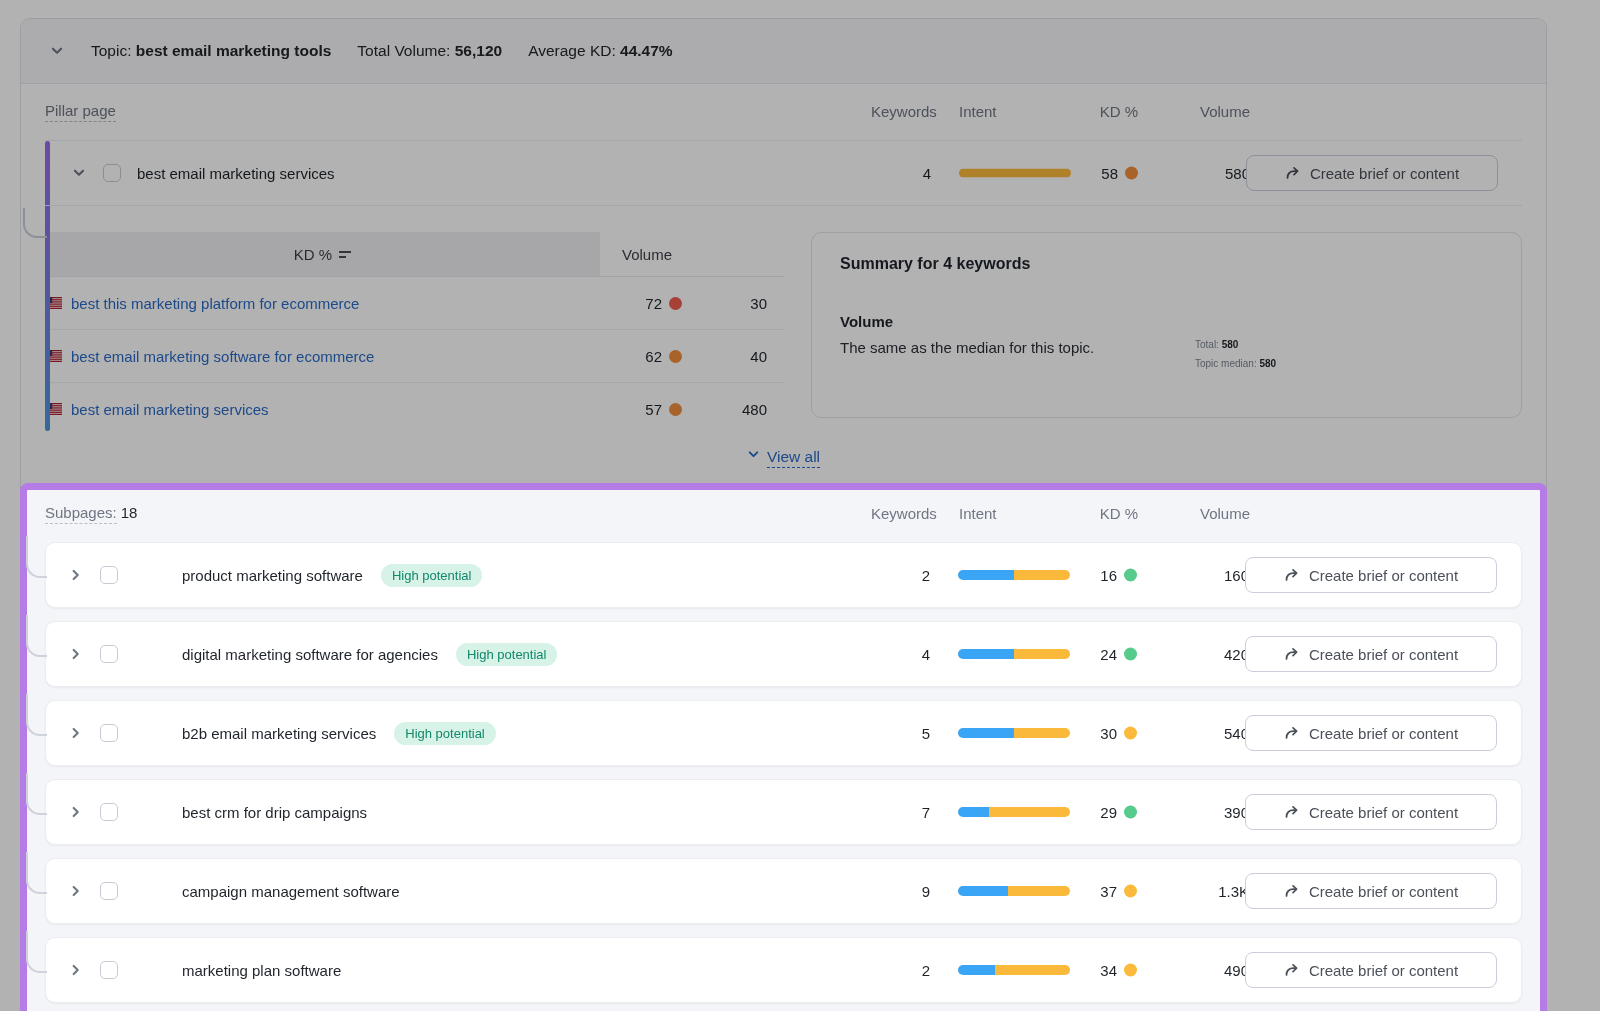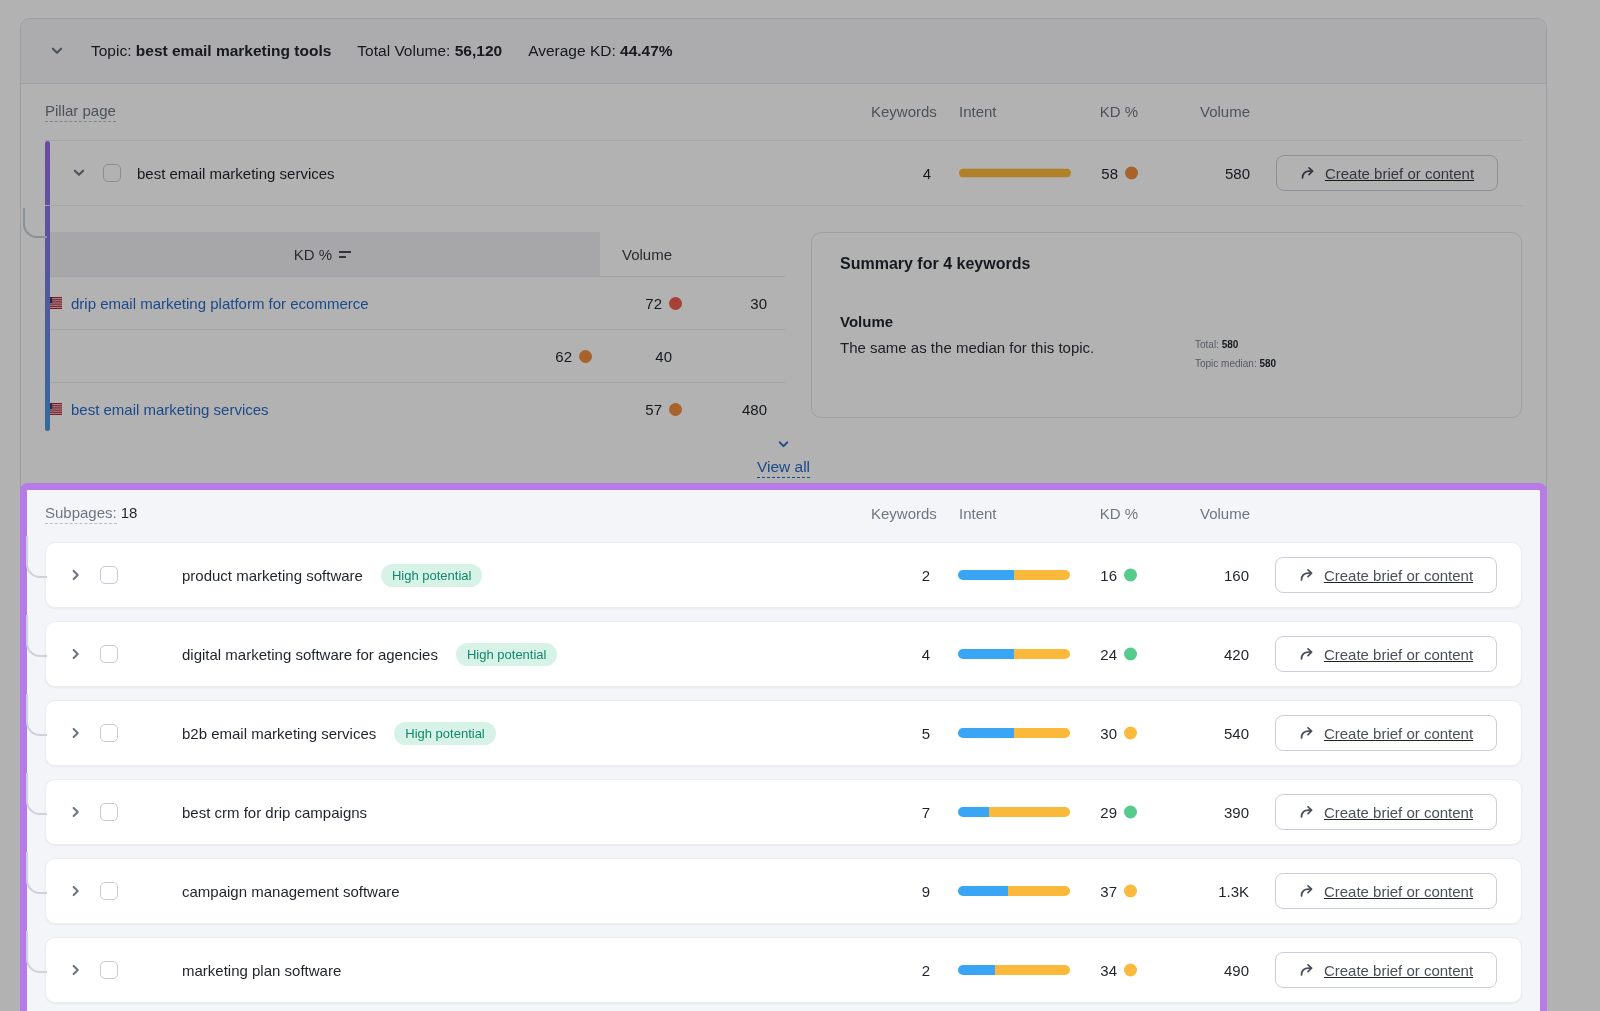--- a/index.html
+++ b/index.html
@@ -23,21 +23,21 @@
   .chev{display:inline-flex;align-items:center;justify-content:center;width:16px;height:16px;cursor:pointer;}
   
   .pillar-section{position:relative;padding:18px 24px 0;}
   .section-head{position:relative;height:22px;font-size:15px;color:#6F7683;}
   .dashed{border-bottom:1px dashed #B9BEC9;padding-bottom:2px;}
   .hcell{position:absolute;top:1px;font-size:15px;color:#6F7683;}
   .c-count{right:591px;width:60px;text-align:right;}
   .c-bar{right:451px;width:112px;}
   .c-kd{right:384px;width:75px;text-align:right;}
   .c-vol{right:272px;width:90px;text-align:right;}
-  .c-btn{right:24px;width:222px;text-decoration:underline;}
+  .c-btn{right:24px;width:252px;}
   .rcell{position:absolute;top:50%;transform:translateY(-50%);font-size:15px;color:#1F242B;}
   .rcell.c-kd{display:flex;justify-content:flex-end;align-items:center;gap:7px;}
   .accent-bar{
     position:absolute;left:24px;top:57px;height:290px;width:5px;border-radius:4px;
     background:linear-gradient(180deg,#9D6BE8 0%,#7A7BE0 45%,#4E96DF 100%);
   }
   .pillar-connector{
     position:absolute;left:-22px;top:67px;width:22px;height:28px;
     border-left:2px solid #C9CED8;border-bottom:2px solid #C9CED8;border-bottom-left-radius:14px;
   }
@@ -76,21 +76,21 @@
   .summary-title{font-size:16px;font-weight:700;margin:0 0 40px;color:#1F242B;}
   .sum-sub{font-size:15px;font-weight:700;margin:0 0 9px;color:#1F242B;}
   .sum-row{display:flex;}
   .sum-note{width:327px;font-size:15px;color:#2B2F36;}
   .sum-stats{margin-left:28px;font-size:10px;}
   .sum-stats > div{margin-bottom:8px;}
   .sum-stats .lbl{color:#7D838E;}
   .sum-stats .val{font-weight:700;color:#1F242B;}
   .primary-intent{margin-top:22px;font-size:15px;font-weight:700;color:#1F242B;margin-bottom:10px;}
   .view-all-row{height:46px;display:flex;align-items:center;justify-content:center;}
-  .view-all{display:flex;align-items:center;gap:7px;color:var(--link,#2B6BC6);font-size:15.5px;cursor:pointer;flex-direction:column;}
+  .view-all{display:flex;align-items:flex-start;gap:7px;color:var(--link,#2B6BC6);font-size:15.5px;cursor:pointer;}
   .view-all .va-text{border-bottom:1px dashed var(--link,#2B6BC6);padding-bottom:1px;}
   
   .subpages{
     position:relative;z-index:5;margin:2px -1px -1px;
     border:7px solid var(--purple,#B57BE7);border-radius:8px;background:#F4F5F8;
     box-shadow:0 0 0 2000px rgba(0,0,0,0.30);
     padding:14px 0 12px;
   }
   .sp-head{position:relative;height:22px;margin:0 18px 16px;font-size:15px;color:#6F7683;}
   .sp-head .count{color:#1F242B;margin-left:4px;}
@@ -190,30 +190,45 @@
         <g fill="#B22234">
           <rect y="0" width="17" height="1.3"></rect>
                     <rect y="2.15" width="17" height="1.3"></rect>
           <rect y="4.3" width="17" height="1.3"></rect>
                     <rect y="6.45" width="17" height="1.3"></rect>
           <rect y="8.6" width="17" height="1.3"></rect>
                     <rect y="10.7" width="17" height="1.3"></rect>
         </g>
         <rect width="7.2" height="6" fill="#3C3B6E"></rect>
       </svg>
-      <span class="kw-text">drip email marketing platform for ecommerce</span>
+      <span class="kw-text">best this marketing platform for ecommerce</span>
     </a>
     <div class="kd-val">
                 <span class="num">72</span>
                 <span class="dot" style="background: rgb(240, 92, 80);"></span>
               </div>
     <div class="vol-val">30</div>
   </div>
 
   <div class="kw-row">
+    <a class="kw-link">
+      <svg width="17" height="12" viewBox="0 0 17 12">
+        <rect width="17" height="12" fill="#ffffff"></rect>
+        <g fill="#B22234">
+          <rect y="0" width="17" height="1.3"></rect>
+                    <rect y="2.15" width="17" height="1.3"></rect>
+          <rect y="4.3" width="17" height="1.3"></rect>
+                    <rect y="6.45" width="17" height="1.3"></rect>
+          <rect y="8.6" width="17" height="1.3"></rect>
+                    <rect y="10.7" width="17" height="1.3"></rect>
+        </g>
+        <rect width="7.2" height="6" fill="#3C3B6E"></rect>
+      </svg>
+      <span class="kw-text">best email marketing software for ecommerce</span>
+    </a>
     <div class="kd-val">
                 <span class="num">62</span>
                 <span class="dot" style="background: rgb(239, 142, 60);"></span>
               </div>
     <div class="vol-val">40</div>
   </div>
 
   <div class="kw-row">
     <a class="kw-link">
       <svg width="17" height="12" viewBox="0 0 17 12">

